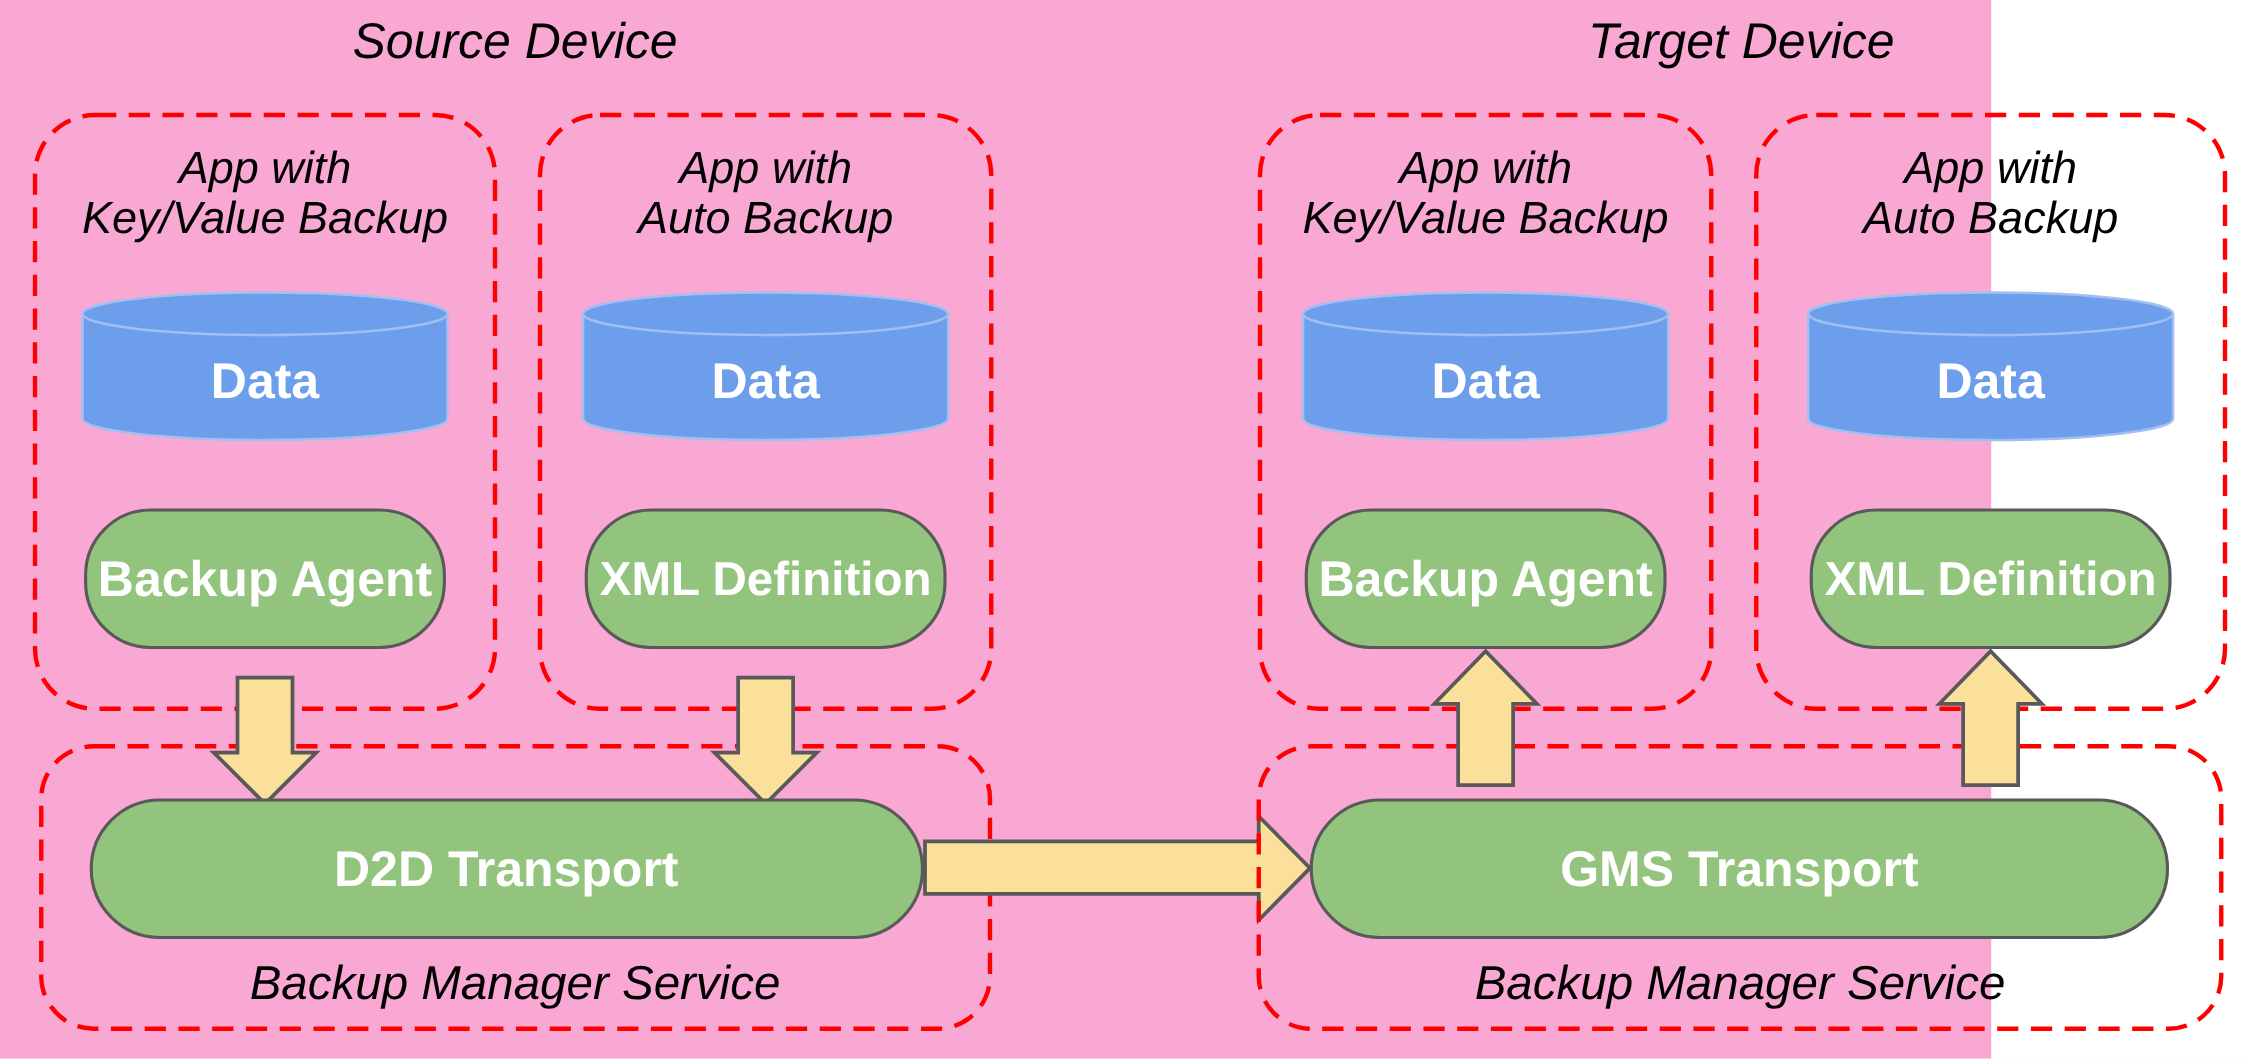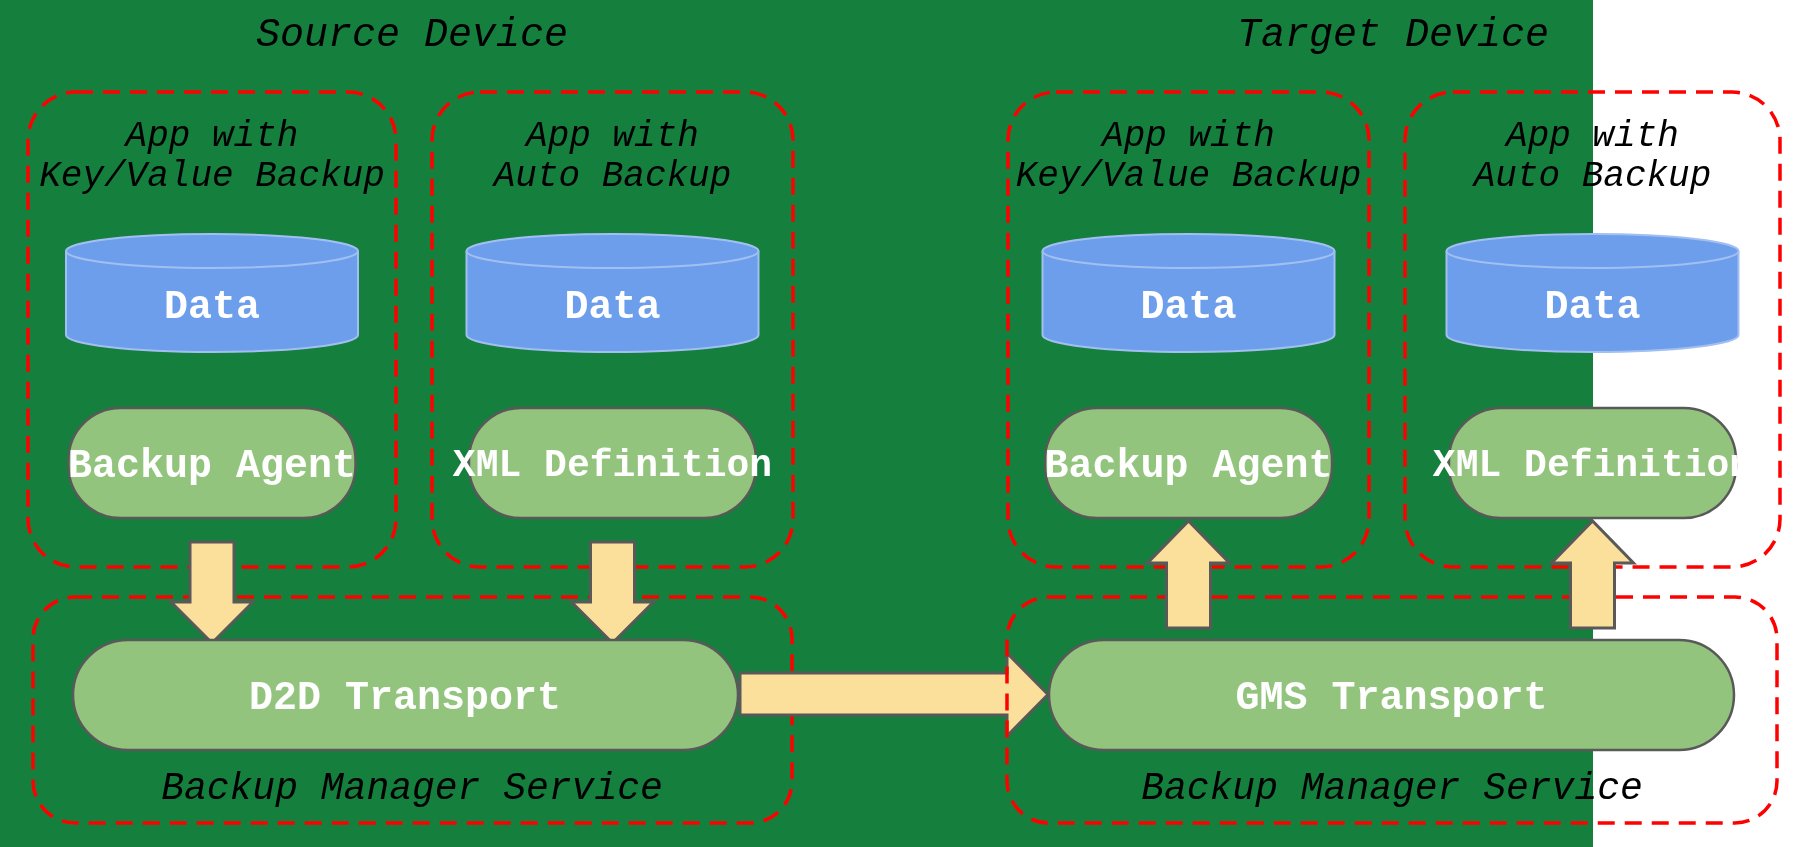--- a/index.html
+++ b/index.html
@@ -4,22 +4,22 @@
 <style>
   html, body {
     margin: 0;
     padding: 0;
     background: #ffffff;
   }
   .canvas {
     position: relative;
     width: 1593px;
     height: 847px;
-    background: #15803d;
-    font-family: Liberation Mono, monospace;
+    background: #f9a8d4;
+    font-family: Liberation Sans, sans-serif;
   }
   svg { display: block; }
 
   .dashed-box {
     fill: none;
     stroke: var(--box-border, #ff0000);
     stroke-width: 3.5;
     stroke-dasharray: 17 10;
   }
   .cyl {

